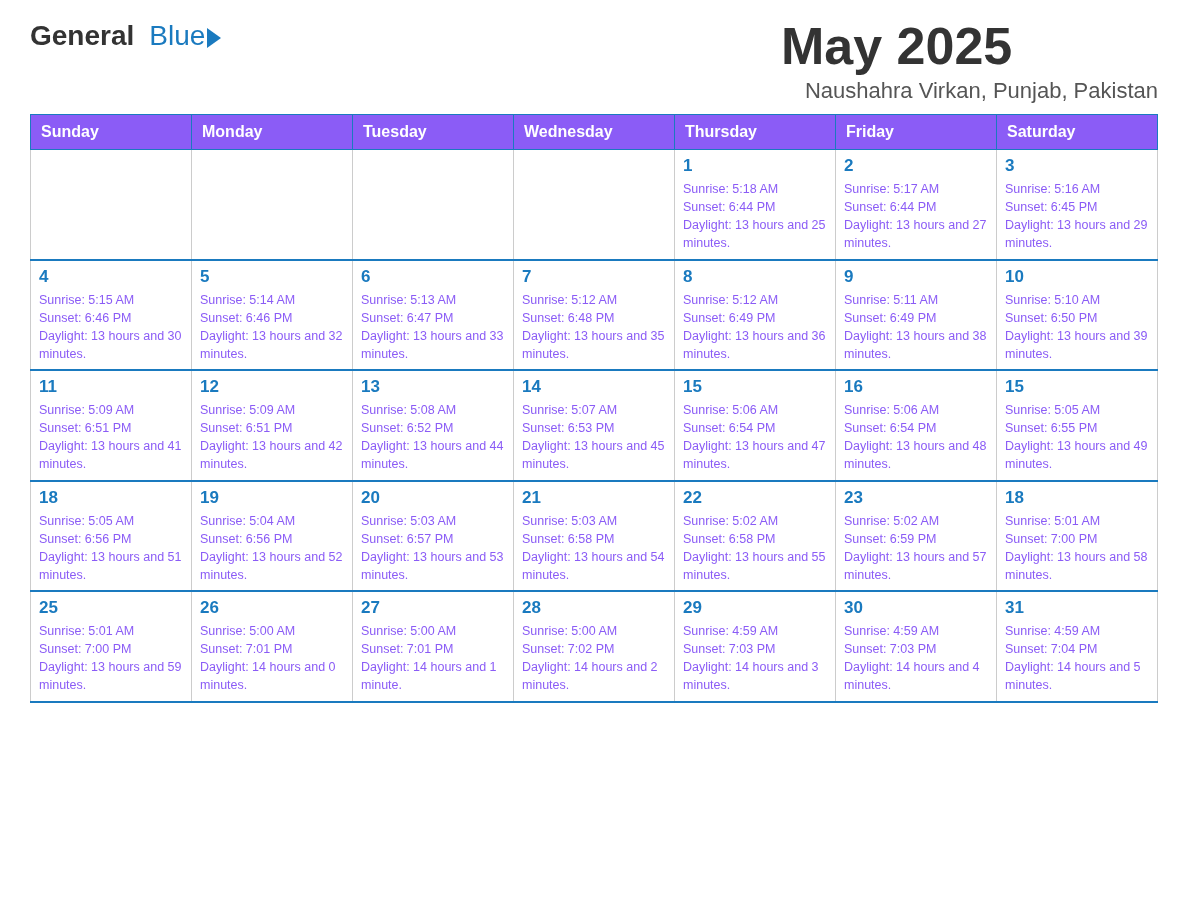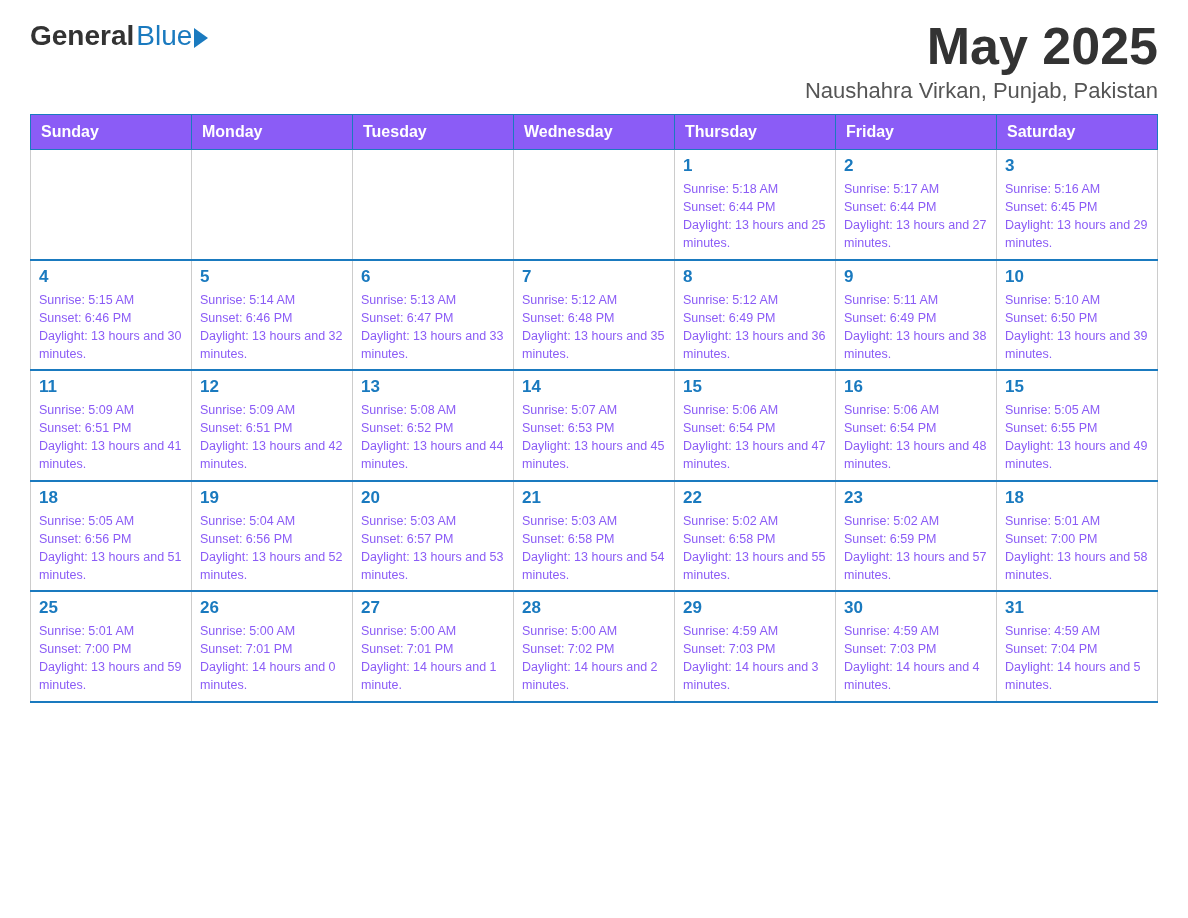--- a/index.html
+++ b/index.html
@@ -12,42 +12,41 @@
       padding: 20px 30px;
     }
     .header {
       display: flex;
       justify-content: space-between;
       align-items: flex-start;
       margin-bottom: 10px;
     }
     .logo {
       display: flex;
-      gap: 0;
+      gap: 13px;
     }
     .logo-text-general {
       font-size: 28px;
       font-weight: bold;
       color: #333;
     }
     .logo-arrow {
       width: 0;
       height: 0;
       border-left: 14px solid #1a7abf;
       border-top: 10px solid transparent;
       border-bottom: 10px solid transparent;
       margin-left: 2px;
       margin-top: 4px;
     }
     .logo-wrapper {
       display: flex;
       flex-direction: column;
     }
     .title-section {
-      text-align: right;
     }
     .month-title {
       font-size: 52px;
       font-weight: bold;
       color: #333;
       line-height: 1;
     }
     .location-title {
       font-size: 22px;
       color: #555;

